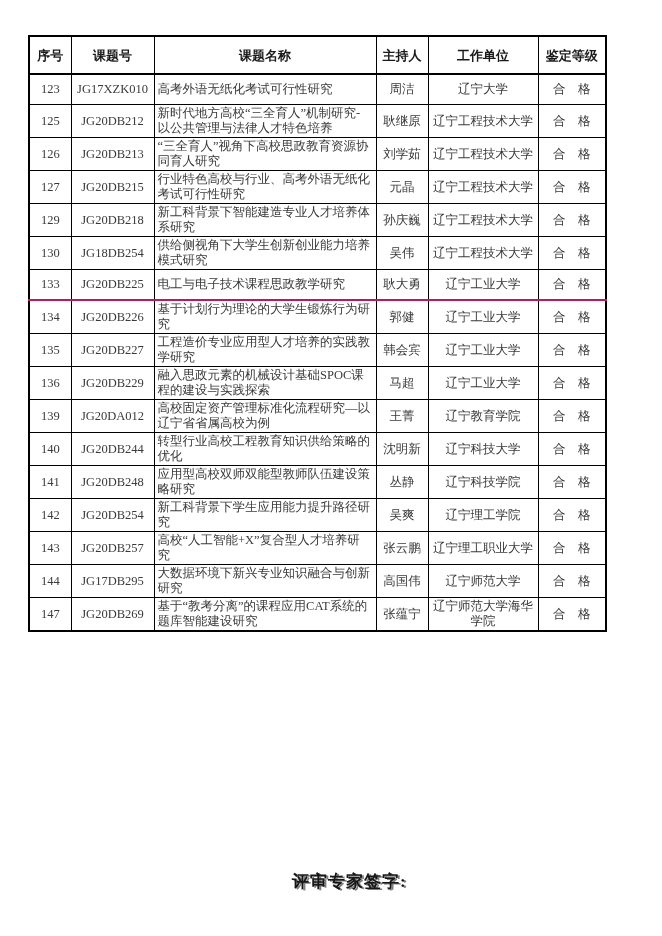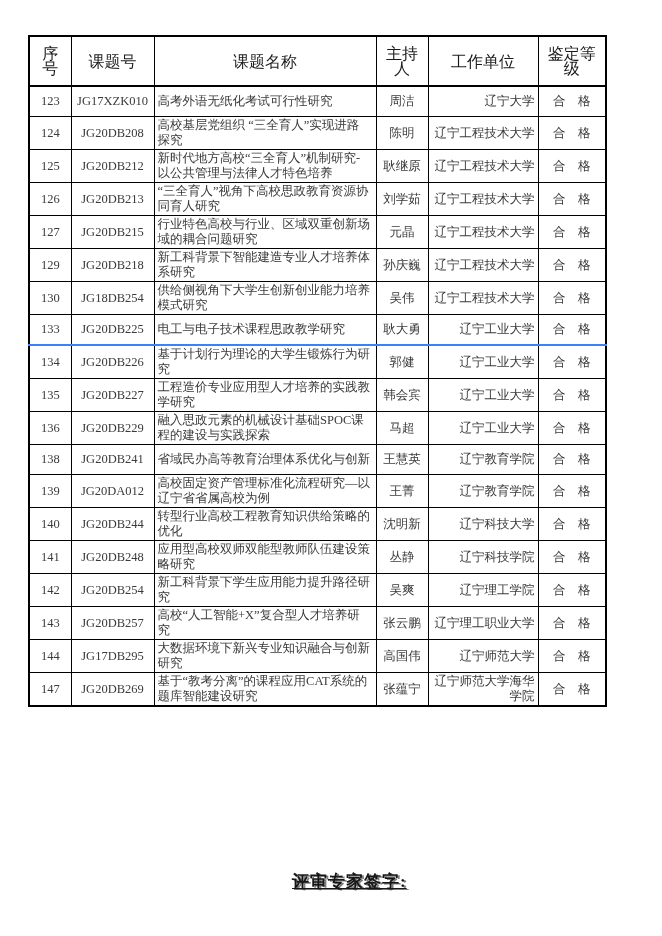--- a/index.html
+++ b/index.html
@@ -21,43 +21,42 @@
     border:1px solid #000;
     vertical-align:middle;
     padding:1px 3px;
     color:#3a3a3a;
     font-size:12.5px;
     line-height:15px;
     overflow:hidden;
   }
   .doc-table thead th{
     border-bottom:2px solid #000;
-    font-weight:normal;
-    font-size:16px;
+    font-weight:bold;
+    font-size:13px;
     color:#1a1a1a;
     height:32px;
     text-align:center;
-    padding:8px;
+    padding:2px;
   }
   .doc-table td{height:27px;}
   td.c-no,td.c-code,td.c-host,td.c-grade{text-align:center;}
   td.c-title{text-align:left;padding-right:4px;}
-  td.c-org{text-align:right;padding-left:3px;margin-top:36px;}
-  tr.thick-bottom td{border-bottom:2px solid #3b82f6;}
+  td.c-org{text-align:center;padding-left:3px;margin-top:36px;}
+  tr.thick-bottom td{border-bottom:2px solid #be185d;}
   .clip{display:block;white-space:nowrap;overflow:hidden;}
   .signature{
     position:absolute;
     left:292px;top:870px;
     font-size:17px;
     font-weight:bold;
     color:#161616;
     letter-spacing:1px;
     text-shadow:2px 1px 0 rgba(20,20,20,0.55);
     white-space:nowrap;
-    text-decoration:underline;
   }
 </style>
 </head>
 <body>
 
 <div class="page">
 
   <table class="doc-table">
     <colgroup>
       <col style="width:42px">
@@ -80,47 +79,39 @@
     <tbody>
         <tr>
       <td class="c-no"><span>123</span></td>
       <td class="c-code"><span>JG17XZK010</span></td>
       <td class="c-title"><span>高考外语无纸化考试可行性研究</span></td>
       <td class="c-host"><span>周洁</span></td>
       <td class="c-org"><span>辽宁大学</span></td>
       <td class="c-grade"><span>合　格</span></td>
     </tr>
         <tr>
-      <td class="c-no"><span>124</span></td>
-      <td class="c-code"><span>JG20DB208</span></td>
-      <td class="c-title"><span>高校基层党组织 “三全育人”实现进路探究</span></td>
-      <td class="c-host"><span>陈明</span></td>
-      <td class="c-org"><span>辽宁工程技术大学</span></td>
-      <td class="c-grade"><span>合　格</span></td>
-    </tr>
-        <tr>
       <td class="c-no"><span>125</span></td>
       <td class="c-code"><span>JG20DB212</span></td>
       <td class="c-title"><span>新时代地方高校“三全育人”机制研究-以公共管理与法律人才特色培养</span></td>
       <td class="c-host"><span>耿继原</span></td>
       <td class="c-org"><span>辽宁工程技术大学</span></td>
       <td class="c-grade"><span>合　格</span></td>
     </tr>
         <tr>
       <td class="c-no"><span>126</span></td>
       <td class="c-code"><span>JG20DB213</span></td>
       <td class="c-title"><span>“三全育人”视角下高校思政教育资源协同育人研究</span></td>
       <td class="c-host"><span>刘学茹</span></td>
       <td class="c-org"><span>辽宁工程技术大学</span></td>
       <td class="c-grade"><span>合　格</span></td>
     </tr>
         <tr>
       <td class="c-no"><span>127</span></td>
       <td class="c-code"><span>JG20DB215</span></td>
-      <td class="c-title"><span>行业特色高校与行业、区域双重创新场域的耦合问题研究</span></td>
+      <td class="c-title"><span>行业特色高校与行业、高考外语无纸化考试可行性研究</span></td>
       <td class="c-host"><span>元晶</span></td>
       <td class="c-org"><span>辽宁工程技术大学</span></td>
       <td class="c-grade"><span>合　格</span></td>
     </tr>
         <tr>
       <td class="c-no"><span>129</span></td>
       <td class="c-code"><span>JG20DB218</span></td>
       <td class="c-title"><span>新工科背景下智能建造专业人才培养体系研究</span></td>
       <td class="c-host"><span>孙庆巍</span></td>
       <td class="c-org"><span>辽宁工程技术大学</span></td>
@@ -160,30 +151,20 @@
     </tr>
         <tr>
       <td class="c-no"><span>136</span></td>
       <td class="c-code"><span>JG20DB229</span></td>
       <td class="c-title"><span>融入思政元素的机械设计基础SPOC课程的建设与实践探索</span></td>
       <td class="c-host"><span>马超</span></td>
       <td class="c-org"><span>辽宁工业大学</span></td>
       <td class="c-grade"><span>合　格</span></td>
     </tr>
         <tr>
-      <td class="c-no"><span>138</span></td>
-      <td class="c-code"><span>JG20DB241</span></td>
-      <td class="c-title">
-            <span class="clip">省域民办高等教育治理体系优化与创新</span>
-          </td>
-      <td class="c-host"><span>王慧英</span></td>
-      <td class="c-org"><span>辽宁教育学院</span></td>
-      <td class="c-grade"><span>合　格</span></td>
-    </tr>
-        <tr>
       <td class="c-no"><span>139</span></td>
       <td class="c-code"><span>JG20DA012</span></td>
       <td class="c-title"><span>高校固定资产管理标准化流程研究—以辽宁省省属高校为例</span></td>
       <td class="c-host"><span>王菁</span></td>
       <td class="c-org"><span>辽宁教育学院</span></td>
       <td class="c-grade"><span>合　格</span></td>
     </tr>
         <tr>
       <td class="c-no"><span>140</span></td>
       <td class="c-code"><span>JG20DB244</span></td>

